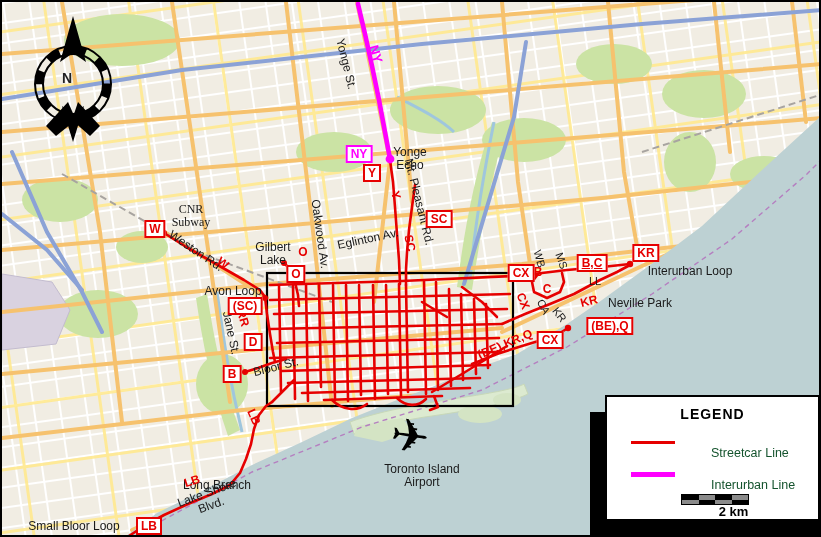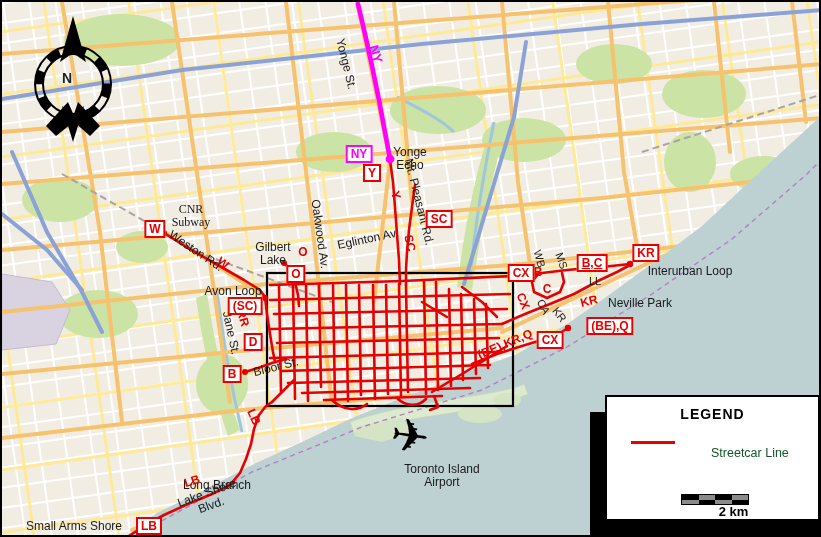--- a/index.html
+++ b/index.html
@@ -219,22 +219,22 @@
 
   <div id="plane">✈</div>
 
   <div class="lbl big wrap" style="left:408px;top:157px;width:48px;">Yonge Echo</div>
   <div class="lbl big wrap" style="left:189px;top:214px;width:58px;font-family:Liberation Serif, serif;">CNR Subway</div>
   <div class="lbl big wrap" style="left:271px;top:252px;width:50px;">Gilbert Lake</div>
   <div class="lbl big" style="left:231px;top:289px;">Avon Loop</div>
   <div class="lbl big" style="left:688px;top:269px;">Interurban Loop</div>
   <div class="lbl big" style="left:638px;top:301px;">Neville Park</div>
   <div class="lbl big" style="left:215px;top:483px;">Long Branch</div>
-  <div class="lbl big" style="left:72px;top:524px;">Small Arms Shore</div>
-  <div class="lbl big wrap" style="left:440px;top:474px;width:112px;text-align:center;">Toronto Island Airport</div>
+  <div class="lbl big" style="left:72px;top:524px;">Small Bloor Loop</div>
+  <div class="lbl big wrap" style="left:420px;top:474px;width:112px;text-align:center;">Toronto Island Airport</div>
 
   <div class="lbl big" style="left:344px;top:62px;transform:translate(-50%,-50%) rotate(76deg);">Yonge St.</div>
   <div class="lbl big" style="left:417px;top:200px;transform:translate(-50%,-50%) rotate(76deg);">Mt. Pleasant Rd.</div>
   <div class="lbl big" style="left:318px;top:232px;transform:translate(-50%,-50%) rotate(82deg);">Oakwood Av.</div>
   <div class="lbl big" style="left:366px;top:237px;transform:translate(-50%,-50%) rotate(-12deg);">Eglinton Av.</div>
   <div class="lbl big" style="left:194px;top:249px;transform:translate(-50%,-50%) rotate(34deg);">Weston Rd.</div>
   <div class="lbl big" style="left:229px;top:331px;transform:translate(-50%,-50%) rotate(78deg);">Jane St.</div>
   <div class="lbl big" style="left:274px;top:365px;transform:translate(-50%,-50%) rotate(-14deg);">Bloor St.</div>
   <div class="lbl big wrap" style="left:207px;top:497px;width:74px;transform:translate(-50%,-50%) rotate(-20deg);">Lake Shore Blvd.</div>
   <div class="lbl" style="left:537px;top:257px;transform:translate(-50%,-50%) rotate(74deg);">WB</div>
@@ -272,20 +272,24 @@
   <div class="mk" style="left:608px;top:324px;">(BE),Q</div>
   <div class="mk" style="left:147px;top:524px;">LB</div>
 
   <div id="legend-backdrop"></div>
   <div id="legend">
     <div class="title">LEGEND</div>
     <div class="legrow">
       <div class="legswatch"></div>
       <div class="leglabel">Streetcar Line</div>
     </div>
+    <div class="legrow">
+      <div class="legswatch mag"></div>
+      <div class="leglabel">Interurban Line</div>
+    </div>
     <div id="scalebar">
       <div class="sb-b"></div>
         <div class="sb-g"></div>
         <div class="sb-b"></div>
         <div class="sb-g"></div>
       <div class="sb-g"></div>
         <div class="sb-b"></div>
         <div class="sb-g"></div>
         <div class="sb-b"></div>
     </div>

